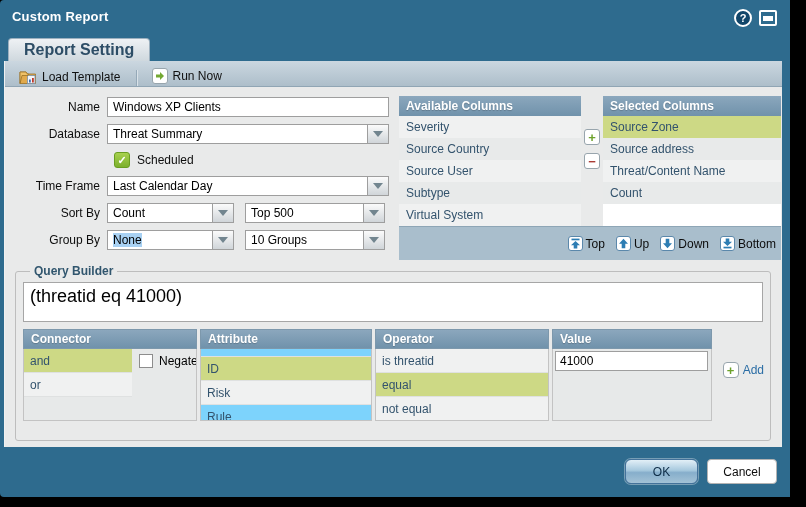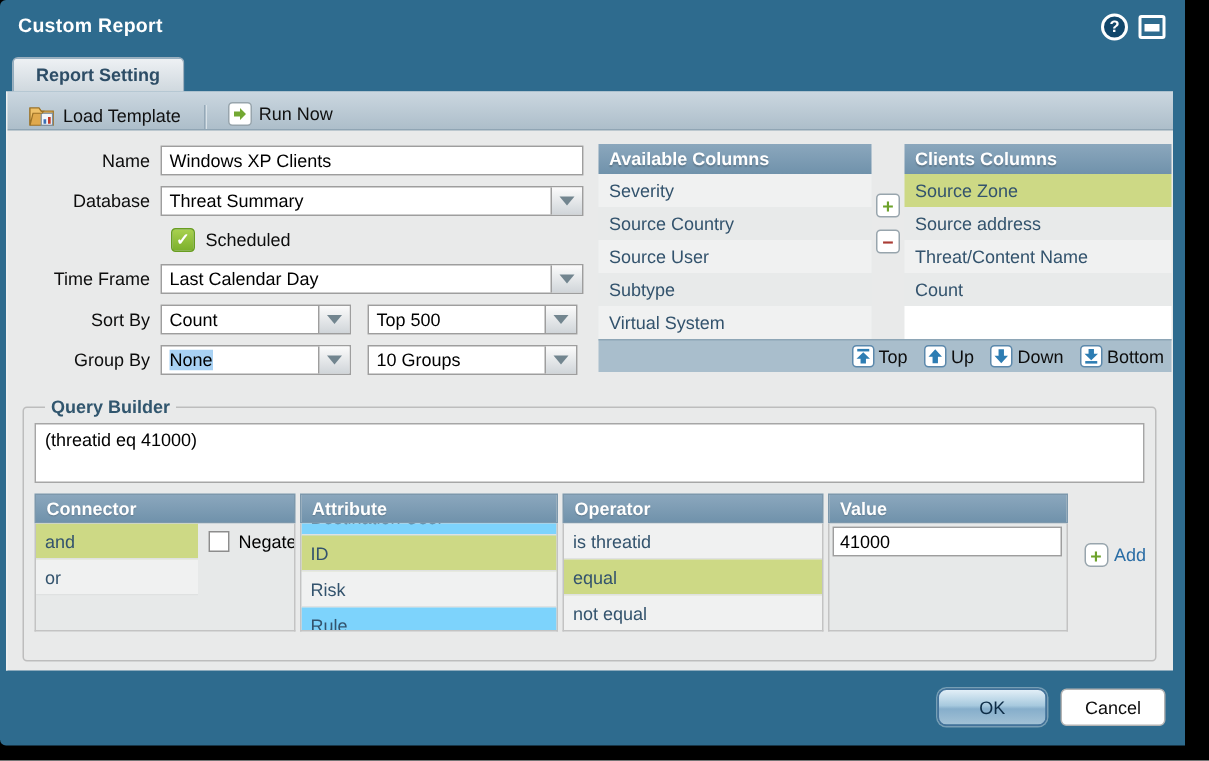--- a/index.html
+++ b/index.html
@@ -25,21 +25,21 @@
     margin-left:6px; line-height:1;
   }
   .min-icon { width:18px; height:16px; border:2px solid #fff; border-radius:2px; background:#2e6b8e; position:relative; margin-left:7px; margin-top:1px; }
   .min-icon::after { content:""; position:absolute; left:2px; right:2px; top:4px; height:5px; background:#fff; }
   
   .tabrow { height:23px; padding-left:8px; }
   .tab {
     display:inline-flex; align-items:center; height:23px; padding:4px 15px;
     background:linear-gradient(#eef1f4,#cfd8de);
     border:1px solid #9cb0bf; border-bottom:none; border-radius:4px 4px 0 0;
-    color:#2d4d66; font-weight:bold; font-size:12px;
+    color:#2d4d66; font-weight:bold; font-size:16px;
   }
   
   .content { margin:0 8px 0 4px; height:386px; background:#e9eaea; position:relative; border-left:1px solid #f0f1f1; }
   .toolbar {
     height:26px; background:linear-gradient(#cbd7e0,#adbeca);
     border-bottom:1px solid #90a5b4;
     display:flex; align-items:flex-end; padding-left:9px; font-size:12px; color:#101010;
   }
   .tool-btn { display:flex; align-items:center; gap:5px; padding:2px 5px; cursor:default; }
   .tool-sep { width:1px; height:16px; background:#95a9b8; box-shadow:1px 0 0 #d9e2e8; margin:0 10px; }
@@ -71,29 +71,29 @@
   .plist .pitem:nth-child(odd) { background:#f0f1f1; }
   .plist .pitem:nth-child(even) { background:#e8eaea; }
   .plist .pitem.hl { background:#cdd985; }
   .plist .pitem.empty { background:#fff; }
   .sq-btn {
     width:16px; height:16px; background:#fff; border:1px solid #98a5ad; border-radius:3px;
     display:flex; align-items:center; justify-content:center; font-weight:bold; font-size:13px; line-height:1;
   }
   .plus { color:#6da22b; } .minus { color:#aa3c35; }
   .order-bar {
-    height:22px; background:#a9becc; border-top:1px solid #8ea6b6;
+    height:34px; background:#a9becc; border-top:1px solid #8ea6b6;
     display:flex; align-items:center; justify-content:flex-end; gap:11px; padding-right:5px; font-size:12px; color:#0d0d0d;
   }
   .ob { display:flex; align-items:center; gap:3px; }
   .ob-icon { width:15px; height:15px; background:#fff; border:1px solid #5b88ab; border-radius:3px; display:flex; align-items:center; justify-content:center; }
   
   .qb { position:absolute; left:10px; top:203px; width:756px; height:177px; border:1px solid #bdbdbd; border-radius:3px; padding:4px 7px; }
   .qb legend { font-size:12px; font-weight:bold; color:#31566e; padding:0 4px; margin-left:7px; }
-  .qtext { height:40px; background:#fff; border:1px solid #a6a6a6; font-size:12px; padding:3px 6px; color:#000; }
+  .qtext { height:40px; background:#fff; border:1px solid #a6a6a6; font-size:18px; padding:3px 6px; color:#000; }
   .qtable { display:flex; gap:3px; margin-top:7px; position:relative; }
   .qhead { height:20px; background:linear-gradient(#8ba7bd,#7092ab); color:#fff; font-weight:bold; font-size:12px; padding:0 7px; display:flex; align-items:center; border:1px solid #7d98ac; text-shadow:0 1px 1px rgba(0,0,0,.2); }
   .qbody { height:72px; background:#e7e9e9; border:1px solid #c3c3c3; border-top:none; overflow:hidden; position:relative; }
   .c1 { width:174px; } .c2 { width:172px; } .c3 { width:174px; } .c4 { width:160px; }
   .qrow { height:24px; display:flex; align-items:center; padding:0 6px; font-size:12px; color:#33536d; background:#f0f1f1; border-bottom:1px solid #dfe1e1; }
   .qrow.alt { background:#7dd3fc; }
   .qrow.hl { background:#cdd985; }
   .conn-list { width:108px; }
   .negate { position:absolute; left:115px; top:5px; display:flex; align-items:center; gap:6px; font-size:12px; color:#000; }
   .chk-white { width:14px; height:14px; background:#fff; border:1px solid #8d8d8d; }
@@ -222,21 +222,21 @@
             <div class="pitem">Source User</div>
             <div class="pitem">Subtype</div>
             <div class="pitem">Virtual System</div>
           </div>
         </div>
         <div class="mid">
           <span class="sq-btn plus">+</span>
           <span class="sq-btn minus">−</span>
         </div>
         <div class="panel sel">
-          <div class="phead">Clients Columns</div>
+          <div class="phead">Selected Columns</div>
           <div class="plist">
             <div class="pitem hl">Source Zone</div>
             <div class="pitem">Source address</div>
             <div class="pitem">Threat/Content Name</div>
             <div class="pitem">Count</div>
             <div class="pitem empty"></div>
           </div>
         </div>
       </div>
       <div class="order-bar">

